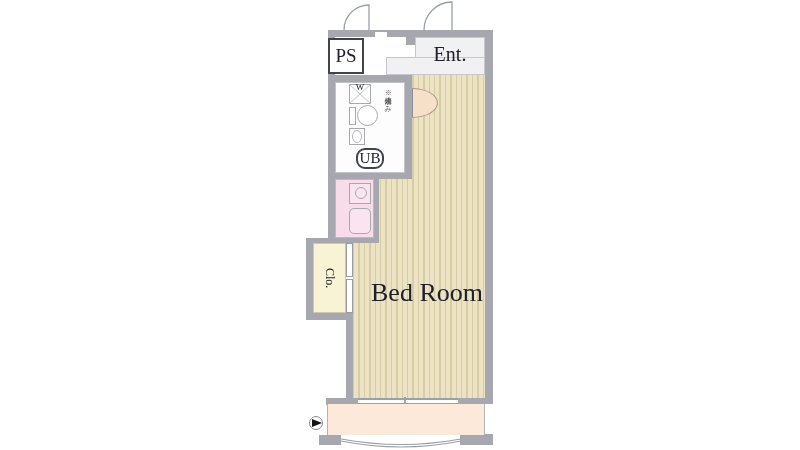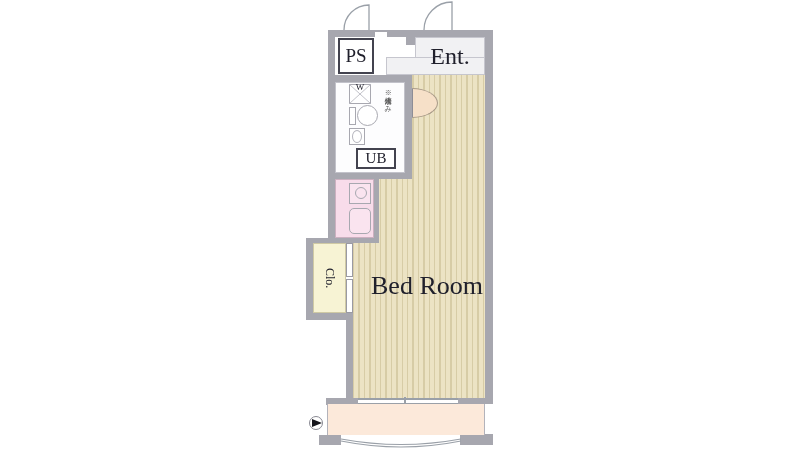--- a/index.html
+++ b/index.html
@@ -51,54 +51,54 @@
   <div class="wall" style="left:406px;top:30px;width:12px;height:15px;"></div>
   <div class="wall" style="left:326px;top:398px;width:32px;height:7px;"></div>
   <div class="wall" style="left:458px;top:387px;width:35px;height:17px;"></div>
   <div class="wall" style="left:319px;top:435px;width:22px;height:10px;"></div>
   <div class="wall" style="left:460px;top:434px;width:33px;height:11px;"></div>
 
   <div class="abs floor" style="left:353px;top:75px;width:132px;height:323px;"></div>
 
   <div class="abs genkan" style="left:415px;top:37px;width:70px;height:21px;border-bottom:none;"></div>
   <div class="abs genkan" style="left:386px;top:57px;width:99px;height:18px;"></div>
-  <div class="room-label" style="left:416px;top:43px;width:68px;font-size:24px;text-align:center;">Ent.</div>
+  <div class="room-label" style="left:416px;top:43px;width:68px;font-size:20px;text-align:center;">Ent.</div>
 
-  <div class="abs frame-box" style="left:338px;top:38px;width:36px;height:36px;">
+  <div class="abs frame-box" style="left:328px;top:38px;width:36px;height:36px;">
     <span style="font-size:19px;">PS</span>
   </div>
 
   <div class="abs bathroom" style="left:335px;top:82px;width:70px;height:91px;"></div>
   <svg class="overlay" style="left:349px;top:84px;" width="22" height="20">
     <rect x="0.5" y="0.5" width="21" height="19" fill="#ffffff" stroke="#a8a8b0"></rect>
     <path d="M0.5,0.5 L21.5,19.5 M21.5,0.5 L0.5,19.5" stroke="#c3c3ca" stroke-width="1" fill="none"></path>
   </svg>
   <div class="room-label" style="left:349px;top:82px;width:22px;font-size:9px;">W</div>
   <div class="abs note" style="left:383px;top:84px;height:48px;">※排水溝のみ</div>
   <div class="abs fixture" style="left:349px;top:107px;width:7px;height:18px;"></div>
   <div class="abs fixture" style="left:357px;top:105px;width:21px;height:21px;border-radius:50%;"></div>
   <div class="abs fixture" style="left:349px;top:128px;width:16px;height:17px;"></div>
   <div class="abs" style="left:352px;top:130px;width:10px;height:13px;border:1px solid #b5b5bd;border-radius:50%;background:#fff;"></div>
-  <div class="abs frame-box" style="left:356px;top:148px;width:40px;height:21px;border-radius:0;align-items:flex-end;">
+  <div class="abs frame-box" style="left:356px;top:148px;width:28px;height:21px;border-radius:9px;align-items:flex-end;">
     <span style="font-size:15px;">UB</span>
   </div>
 
   <div class="abs kitchen" style="left:335px;top:179px;width:39px;height:59px;"></div>
   <div class="abs pink-fixture" style="left:349px;top:183px;width:22px;height:21px;"></div>
   <div class="abs" style="left:355px;top:187px;width:12px;height:12px;border:1px solid #a8a8b0;border-radius:50%;background:#fae4ef;"></div>
   <div class="abs pink-fixture" style="left:349px;top:208px;width:22px;height:26px;border-radius:5px;"></div>
 
   <div class="abs closet" style="left:313px;top:243px;width:33px;height:70px;display:flex;align-items:center;justify-content:center;">
     <span class="vtext" style="font-size:12px;">Clo.</span>
   </div>
   <div class="abs slide-door" style="left:346px;top:243px;width:7px;height:34px;"></div>
   <div class="abs slide-door" style="left:346px;top:279px;width:7px;height:34px;"></div>
 
   <div class="abs bed-door" style="left:412px;top:88px;width:26px;height:30px;"></div>
-  <div class="room-label" style="left:353px;top:271px;width:148px;line-height:1.15;">
+  <div class="room-label" style="left:353px;top:278px;width:148px;line-height:1.15;">
     <div style="font-size:26px;">Bed Room</div>
   </div>
 
   <div class="abs window" style="left:358px;top:398px;width:100px;height:7px;"></div>
   <div class="abs" style="left:404px;top:397px;width:1.5px;height:9px;background:#9aa0a8;"></div>
   <div class="abs balcony" style="left:327px;top:404px;width:158px;height:31px;"></div>
 
   <div class="abs compass-circle" style="left:309px;top:416px;width:14px;height:14px;"></div>
   <div class="abs compass-tri" style="left:312px;top:419px;"></div>
 

